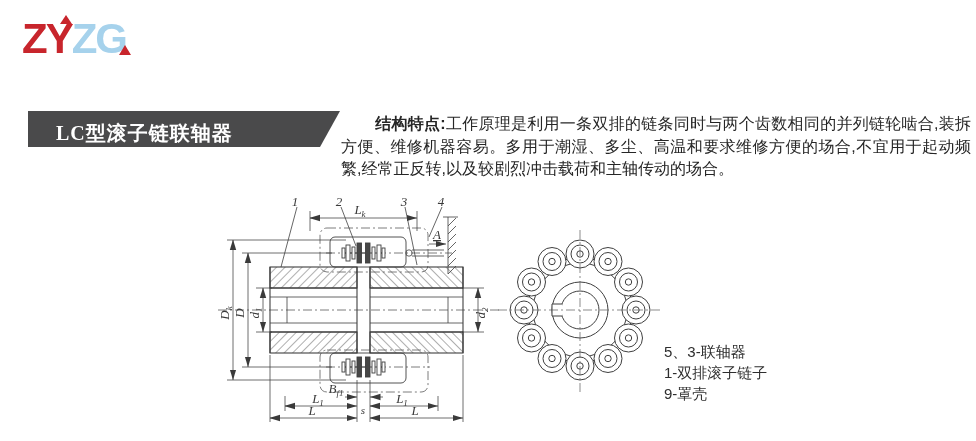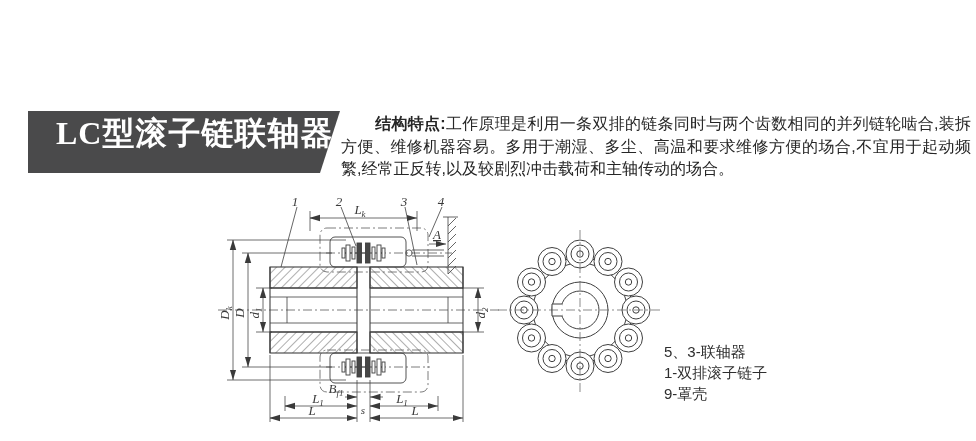--- a/index.html
+++ b/index.html
@@ -12,23 +12,23 @@
           line-height:42px; letter-spacing:-2px; white-space:nowrap; }
   .logo .red  { color:#c8252c; }
   .logo .blue { color:#a6d2ec; }
   .tri { position:absolute; width:0; height:0;
          border-left:6px solid transparent; border-right:6px solid transparent;
          border-bottom:9px solid #c8252c; }
   .tri-y { left:38px; top:-3px; }
   .tri-g { left:97px; top:27px; border-bottom-width:10px; }
 
   
-  .banner { position:absolute; left:28px; top:111px; width:312px; height:62px;
+  .banner { position:absolute; left:28px; top:111px; width:312px; height:36px;
             background:#4a4a4b; color:#fff; font-family:"Liberation Serif","DejaVu Serif",serif;
-            font-weight:bold; font-size:32px; line-height:45px; padding-left:28px;
+            font-weight:bold; font-size:20px; line-height:45px; padding-left:28px;
             letter-spacing:1px; clip-path:polygon(0 0,100% 0,calc(100% - 20px) 100%,0 100%); }
 
   
   .intro { position:absolute; left:341px; top:113px; width:630px;
            font-size:16px; line-height:22.5px; color:#262626; text-align:justify; }
   .intro .ind { display:inline-block; width:34px; }
   .intro b { font-weight:bold; }
 
   
   .legend { position:absolute; left:664px; top:341px; font-size:15px; line-height:21px;
@@ -36,20 +36,25 @@
 
   svg.drawing { position:absolute; left:0; top:0; }
   text { fill:#3a3a3a; }
   .sub { font-size:9px; }
 </style>
 </head>
 <body>
 
 <div class="page">
 
+  <div class="logo">
+    <span class="red">ZY</span><span class="blue">ZG</span>
+    <span class="tri tri-y"></span>
+    <span class="tri tri-g"></span>
+  </div>
 
   <div class="banner">
     <span>LC型滚子链联轴器</span>
   </div>
 
   <p class="intro"><span class="ind"></span><b>结构特点:</b><span>工作原理是利用一条双排的链条同时与两个齿数相同的并列链轮啮合,装拆方便、维修机器容易。多用于潮湿、多尘、高温和要求维修方便的场合,不宜用于起动频繁,经常正反转,以及较剧烈冲击载荷和主轴传动的场合。</span></p>
 
   <div class="legend">
     <div>5、3-联轴器</div>
     <div>1-双排滚子链子</div>

